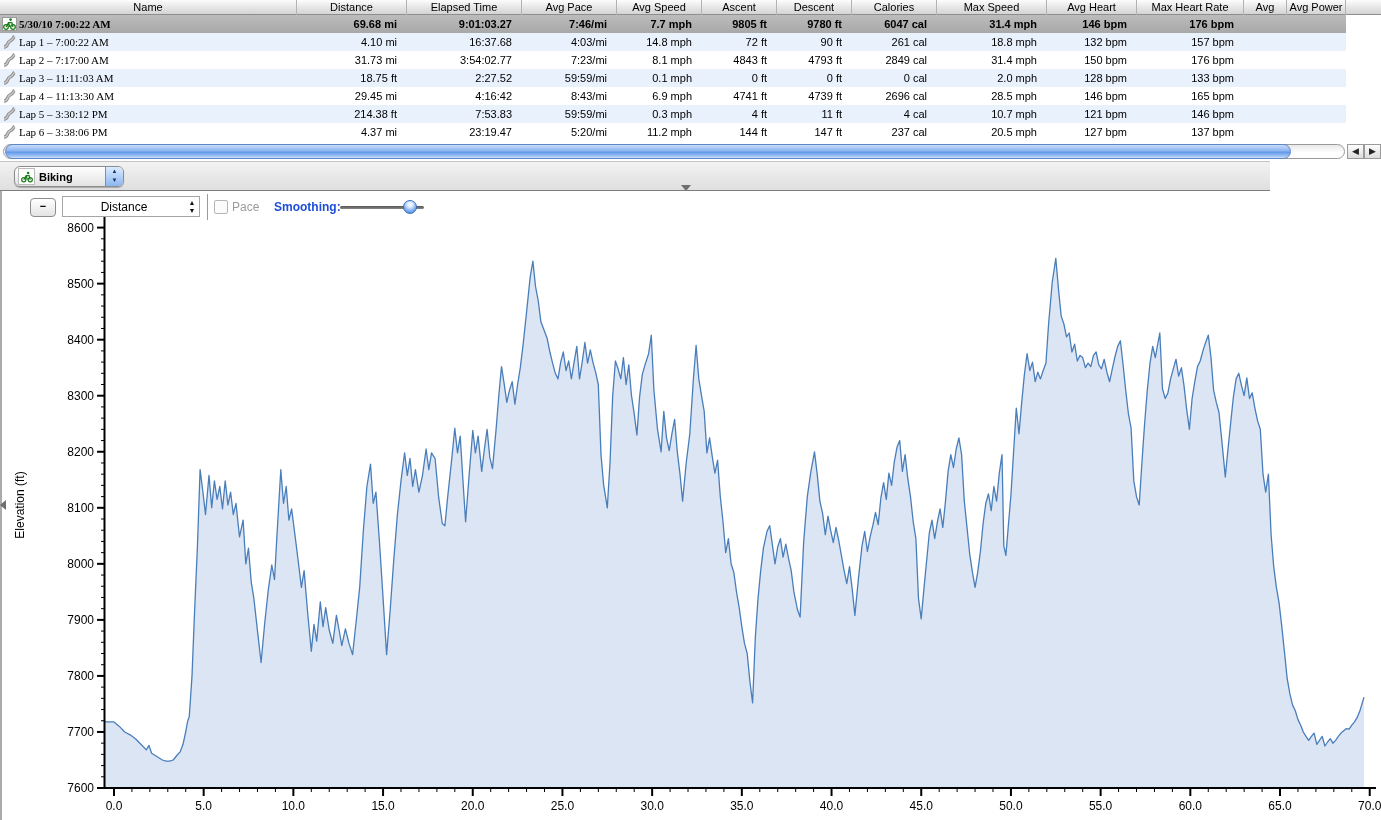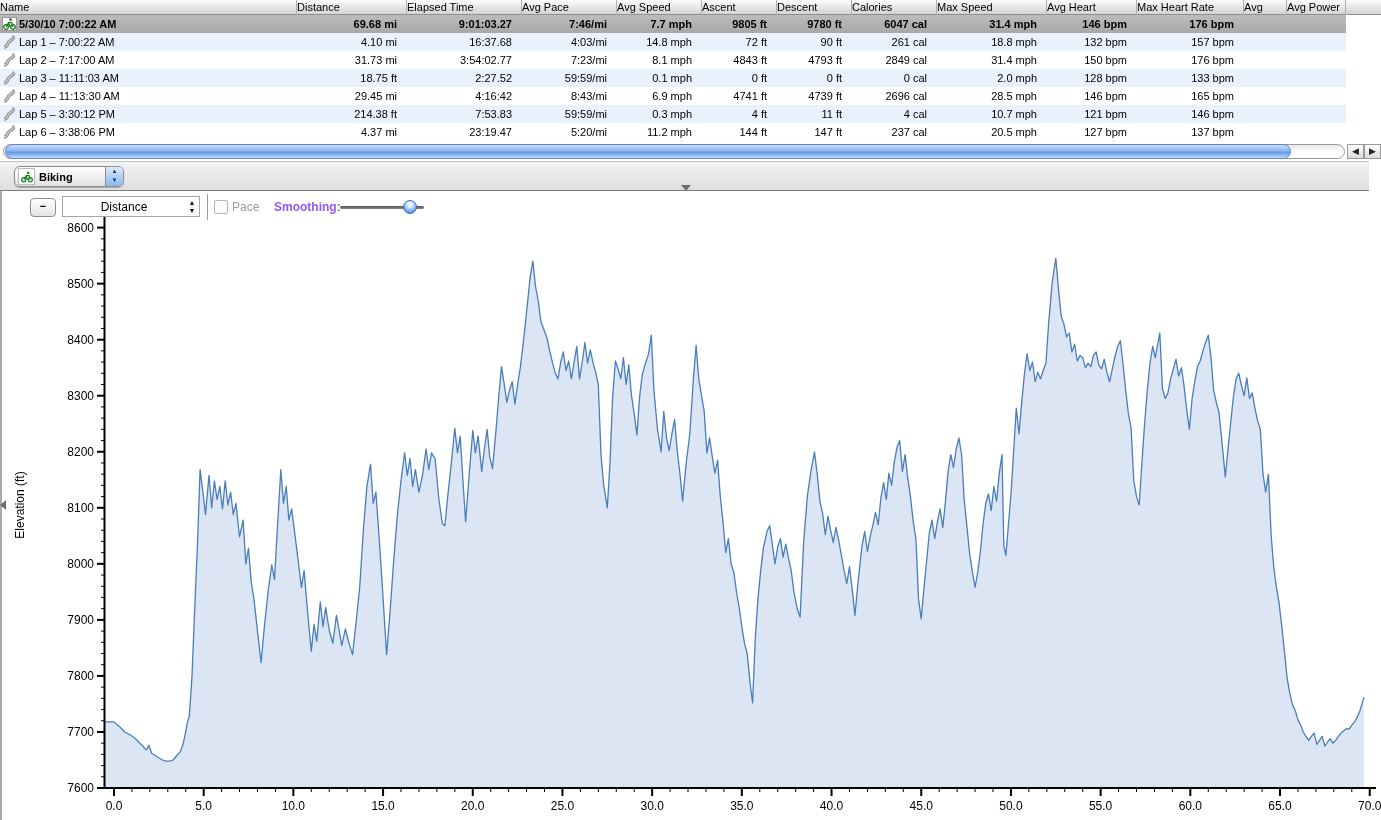--- a/index.html
+++ b/index.html
@@ -1,49 +1,49 @@
 <!DOCTYPE html>
 <html><head>
 <meta charset="utf-8">
 <style>
   html,body{margin:0;padding:0;background:#fff;}
   body{width:1381px;height:820px;position:relative;font-family:"Liberation Sans","DejaVu Sans",sans-serif;font-size:11px;color:#000;overflow:hidden;}
   
   #lap-table{position:absolute;left:0;top:0;width:1381px;}
   .thead{height:14px;background:linear-gradient(#fdfdfd,#e9e9e9 45%,#d4d4d4);border-bottom:1px solid #8e8e8e;white-space:nowrap;font-size:11px;}
-  .th{display:inline-block;height:15px;line-height:14px;text-align:left;border-right:1px solid #b2b2b2;box-sizing:border-box;overflow:hidden;vertical-align:top;}
+  .th{display:inline-block;height:15px;line-height:14px;text-align:center;border-right:1px solid #b2b2b2;box-sizing:border-box;overflow:hidden;vertical-align:top;}
   .trow{height:18px;white-space:nowrap;width:1346px;}
   .trow.stripe{background:#e9f1fd;}
   .trow.plain{background:#ffffff;}
   .trow.selected{background:linear-gradient(#bcbcbc,#a8a8a8);font-weight:bold;}
   .td{display:inline-block;height:18px;line-height:18px;text-align:right;box-sizing:border-box;padding-right:10px;overflow:hidden;vertical-align:top;}
-  .td.name{text-align:left;padding-right:0;padding-left:2px;}
+  .td.name{text-align:left;padding-right:0;padding-left:2px;font-family:Liberation Serif, serif;}
   .row-ico{display:inline-block;width:15px;height:14px;vertical-align:-3px;margin-right:2px;}
   
   #hscroll{position:absolute;left:0;top:143px;width:1381px;height:18px;background:#fff;}
   .sb-track{position:absolute;left:3px;top:1px;width:1342px;height:15px;border:1px solid #9a9a9a;border-radius:8px;background:linear-gradient(#e8e8e8,#ffffff 60%);box-sizing:border-box;}
   .sb-thumb{position:absolute;left:5px;top:1px;width:1286px;height:15px;border-radius:8px;background:linear-gradient(#cadcf8,#8db4f0 45%,#6198ea 55%,#a9c9f4 90%,#d4e4fa);border:1px solid #5b87c8;box-sizing:border-box;}
   .sb-btn{position:absolute;top:1px;width:17px;height:15px;border:1px solid #9a9a9a;background:linear-gradient(#fdfdfd,#dcdcdc);box-sizing:border-box;text-align:center;line-height:13px;font-size:9px;color:#222;}
   
-  #activity-bar{position:absolute;left:0;top:161px;width:1369px;height:30px;background:linear-gradient(#f2f2f2,#dfdfdf);border-top:1px solid #c4c4c4;border-bottom:1px solid #7d7d7d;box-sizing:border-box;}
+  #activity-bar{position:absolute;left:0;top:161px;width:1270px;height:30px;background:linear-gradient(#f2f2f2,#dfdfdf);border-top:1px solid #c4c4c4;border-bottom:1px solid #7d7d7d;box-sizing:border-box;}
   #biking-popup{position:absolute;left:14px;top:4px;width:110px;height:21px;border:1px solid #8d8d8d;border-radius:6px;background:linear-gradient(#ffffff,#e2e2e2);box-shadow:0 1px 1px rgba(0,0,0,.25);display:flex;align-items:center;box-sizing:border-box;}
   #biking-popup .lbl{flex:1;font-weight:bold;font-size:11px;padding-left:4px;}
   #biking-popup .ico-box{width:15px;height:15px;background:#fff;border:1px solid #bbb;margin-left:3px;display:flex;align-items:center;justify-content:center;}
   #biking-popup .stepper{width:17px;height:19px;border-left:1px solid #8d8d8d;border-radius:0 5px 5px 0;background:linear-gradient(#dcebfd,#8cb6f1);font-size:6px;line-height:9px;text-align:center;color:#13305e;}
   
   #chart-panel{position:absolute;left:0;top:191px;width:1381px;height:629px;background:#fff;border-left:2px solid #ababab;box-sizing:border-box;}
   #chart-controls{position:absolute;left:0;top:3px;height:26px;width:100%;}
   #minus-btn{position:absolute;left:28px;top:4px;width:24px;height:17px;border:1px solid #8d8d8d;border-radius:4px;background:linear-gradient(#fff,#e4e4e4);text-align:center;line-height:15px;font-weight:bold;}
   #series-popup{position:absolute;left:60px;top:2px;width:138px;height:21px;border:1px solid #a5a5a5;background:#fff;display:flex;align-items:center;box-sizing:border-box;}
   #series-popup .lbl{flex:1;text-align:center;font-size:12px;}
   #series-popup .stepper{width:14px;font-size:7px;line-height:8px;text-align:center;color:#111;}
   .vsep{position:absolute;left:205px;top:0px;width:1px;height:26px;background:#9a9a9a;}
   #zones-box{position:absolute;left:212px;top:6px;width:12px;height:12px;border:1px solid #b5b5b5;background:#fbfbfb;border-radius:2px;}
   #zones-label{position:absolute;left:230px;top:6px;color:#9b9b9b;font-size:12px;}
-  #smoothing-label{position:absolute;left:272px;top:6px;color:#8b5cf6;font-size:12px;font-weight:bold;}
+  #smoothing-label{position:absolute;left:272px;top:6px;color:#1d4ed8;font-size:12px;font-weight:bold;}
   #smoothing-slider{position:absolute;left:338px;top:6px;width:84px;height:14px;}
   #smoothing-slider .groove{position:absolute;left:0;top:6px;width:84px;height:3px;border-radius:2px;background:linear-gradient(#555,#888);}
   #smoothing-slider .knob{position:absolute;top:0px;width:14px;height:14px;border-radius:50%;background:radial-gradient(circle at 50% 30%,#eaf4ff 20%,#7fb0f2 60%,#3f7cd6);border:1px solid #3d6db8;box-sizing:border-box;}
   .grip-down{position:absolute;left:681px;top:185px;width:0;height:0;border-left:5px solid transparent;border-right:5px solid transparent;border-top:6px solid #6e6e6e;}
   .grip-left{position:absolute;left:0px;top:500px;width:0;height:0;border-top:5px solid transparent;border-bottom:5px solid transparent;border-right:6px solid #6e6e6e;}
   svg text{font-family:"Liberation Sans","DejaVu Sans",sans-serif;}
 </style>
 </head>
 <body>
 

